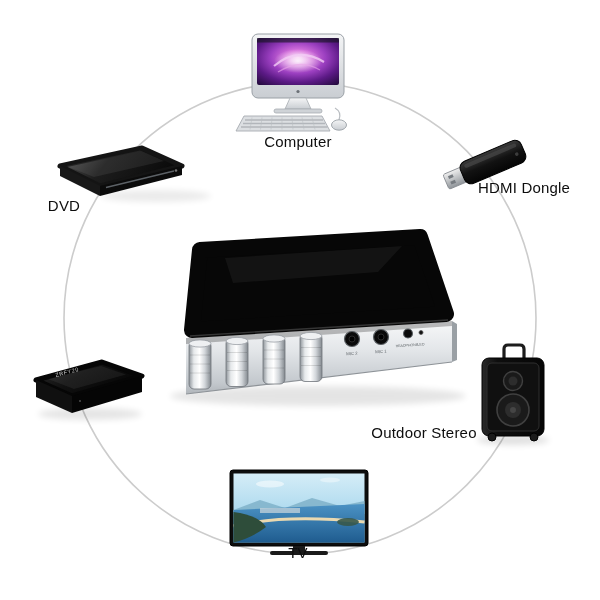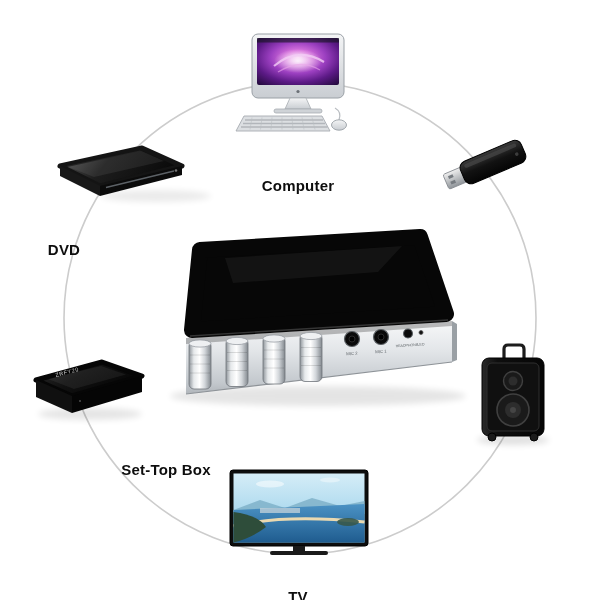--- a/index.html
+++ b/index.html
@@ -3,23 +3,22 @@
 <meta charset="utf-8">
 <style>
   html,body{margin:0;padding:0;background:#fff;}
   .stage{
     position:relative;width:600px;height:600px;background:#ffffff;overflow:hidden;
     font-family:"Liberation Sans",sans-serif;
   }
   .stage svg{position:absolute;left:0;top:0;}
   .dev-label{
     position:absolute;transform:translateX(-50%);
-    font-weight:bold;font-size:15px;color:#0d0d0d;white-space:nowrap;
+    font-weight:normal;font-size:15px;color:#0d0d0d;white-space:nowrap;
     letter-spacing:.2px;
-    margin-top:44px;
   }
 </style>
 </head>
 <body>
 
 <div class="stage">
 
   <svg viewBox="0 0 600 600" width="600" height="600">
     <defs>
       <filter id="soft" x="-60%" y="-60%" width="220%" height="220%">
@@ -214,16 +213,17 @@
         <circle cx="421" cy="332.5" r="2" fill="#111" stroke="#555" stroke-width="0.8"></circle>
         <text x="352" y="355" text-anchor="middle" font-size="4.3" fill="#5f6468" transform="rotate(-3.4 352 355)">MIC 2</text>
         <text x="381" y="353" text-anchor="middle" font-size="4.3" fill="#5f6468" transform="rotate(-3.4 381 353)">MIC 1</text>
         <text x="407" y="346.5" text-anchor="middle" font-size="3.6" fill="#5f6468" transform="rotate(-3.4 407 346.5)">HEADPHONE</text>
         <text x="421" y="345.5" text-anchor="middle" font-size="3.6" fill="#5f6468" transform="rotate(-3.4 421 345.5)">LED</text>
       </g>
     </g>
   </svg>
 
   <div class="dev-label" style="left:298px;top:133px">Computer</div>
+  <div class="dev-label" style="left:524px;top:179px">HDMI Dongle</div>
   <div class="dev-label" style="left:64px;top:197px">DVD</div>
-  <div class="dev-label" style="left:166px;top:417px">Set-Top Box</div>
+  <div class="dev-label" style="left:424px;top:424px">Outdoor Stereo</div>
   <div class="dev-label" style="left:298px;top:544px">TV</div>
 </div>
 
 </body></html>

